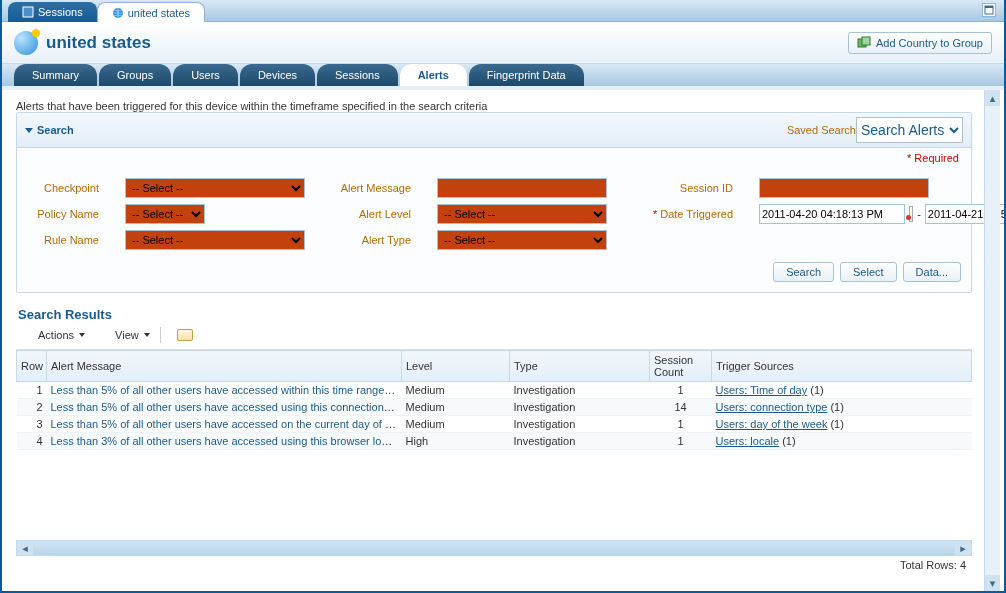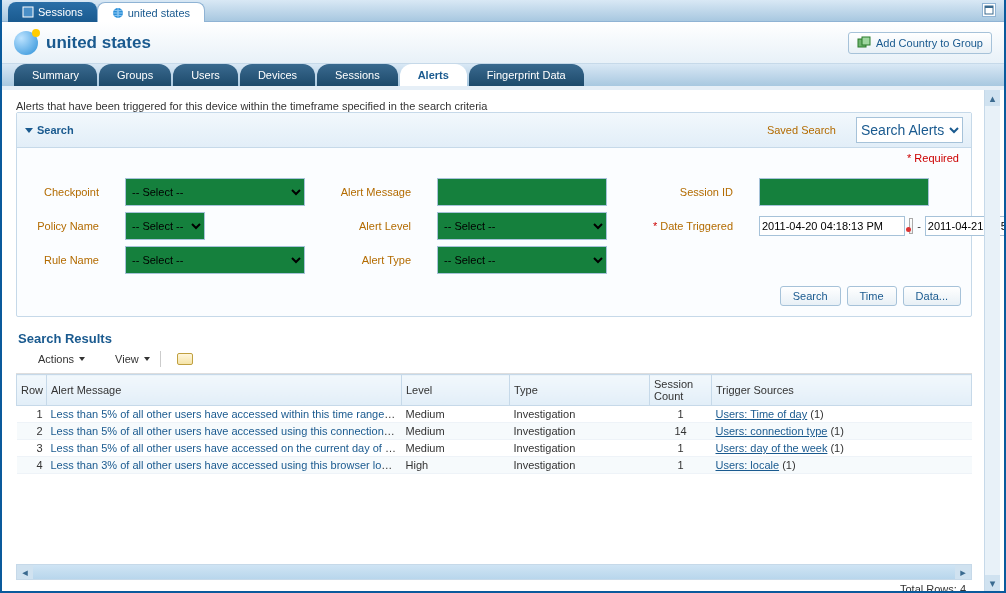--- a/index.html
+++ b/index.html
@@ -139,39 +139,39 @@
 }
 .panel-head {
   background: linear-gradient(to bottom,#f2f8fc,#e2eef8);
   padding: 4px 8px;
   display:flex;
   align-items:center;
   justify-content:space-between;
   border-bottom: 1px solid #c6d9e9;
 }
 .panel-head-left { display:flex; align-items:center; gap:4px; color:#1a5a8f; font-weight:bold;}
-.panel-head-right { display:flex; align-items:center; gap:20px; }
+.panel-head-right { display:flex; align-items:center; gap:0; }
 .collapse-icon {
   width:0;height:0;border-left:4px solid transparent;border-right:4px solid transparent;border-top:5px solid #1a5a8f;
 }
 .saved-search-label{ color:#b36b00; }
 .select-mini {
   border:1px solid #a6c2d9; background:#fff; color:#1a5a8f; height:26px; font-size:14px;
 }
 .form-grid {
   display:grid;
   grid-template-columns: 70px 180px 80px 170px 100px 320px;
   gap: 6px 26px;
   padding: 10px 12px 6px 12px;
   align-items:center;
 }
 .form-label { color:#b36b00; text-align:right; white-space:nowrap;}
 .form-label.req::before{ content:"* "; color:#c00;}
 .sel, .inp {
-  border:1px solid #a6c2d9; background:#15803d; height:28px; font-size:11px; padding:1px 2px; width:100%;
+  border:1px solid #a6c2d9; background:#c2410c; height:20px; font-size:11px; padding:1px 2px; width:100%;
 }
 .date-row{ display:flex; align-items:center; gap:4px; }
 .date-inp{ border:1px solid #a6c2d9; background:#fff; height:20px; font-size:11px; padding:1px 2px; width:146px;}
 .cal-icon{ width:16px; height:16px; background:linear-gradient(#fff,#eee); border:1px solid #aaa; position:relative; }
 .cal-icon::after{content:'';position:absolute;bottom:1px;right:1px;width:5px;height:5px;background:#d33;border-radius:50%;}
 .required-note{ color:#c00; text-align:right; padding: 4px 12px; }
 .btn-row { display:flex; justify-content:flex-end; gap:6px; padding: 6px 10px 10px;}
 .btn {
   background: linear-gradient(to bottom,#fff,#e8f0f6);
   border:1px solid #a6c2d9; border-radius:3px; padding:3px 12px; color:#1a5a8f; cursor:pointer; font-size:11px;
@@ -303,21 +303,21 @@
 
       <div class="form-label">Rule Name</div>
       <select class="sel"><option>-- Select --</option></select>
       <div class="form-label">Alert Type</div>
       <select class="sel"><option>-- Select --</option></select>
       <div></div>
           <div></div>
     </div>
     <div class="btn-row">
       <button class="btn"><span>Search</span></button>
-      <button class="btn"><span>Time</span></button>
+      <button class="btn"><span>Select</span></button>
       <button class="btn"><span>Data...</span></button>
     </div>
   </div>
 
   <div class="results-title">Search Results</div>
   <div class="toolbar">
     <div class="tb-btn">
       <span>Actions</span>
       <span class="tb-arrow"></span>
     </div>

